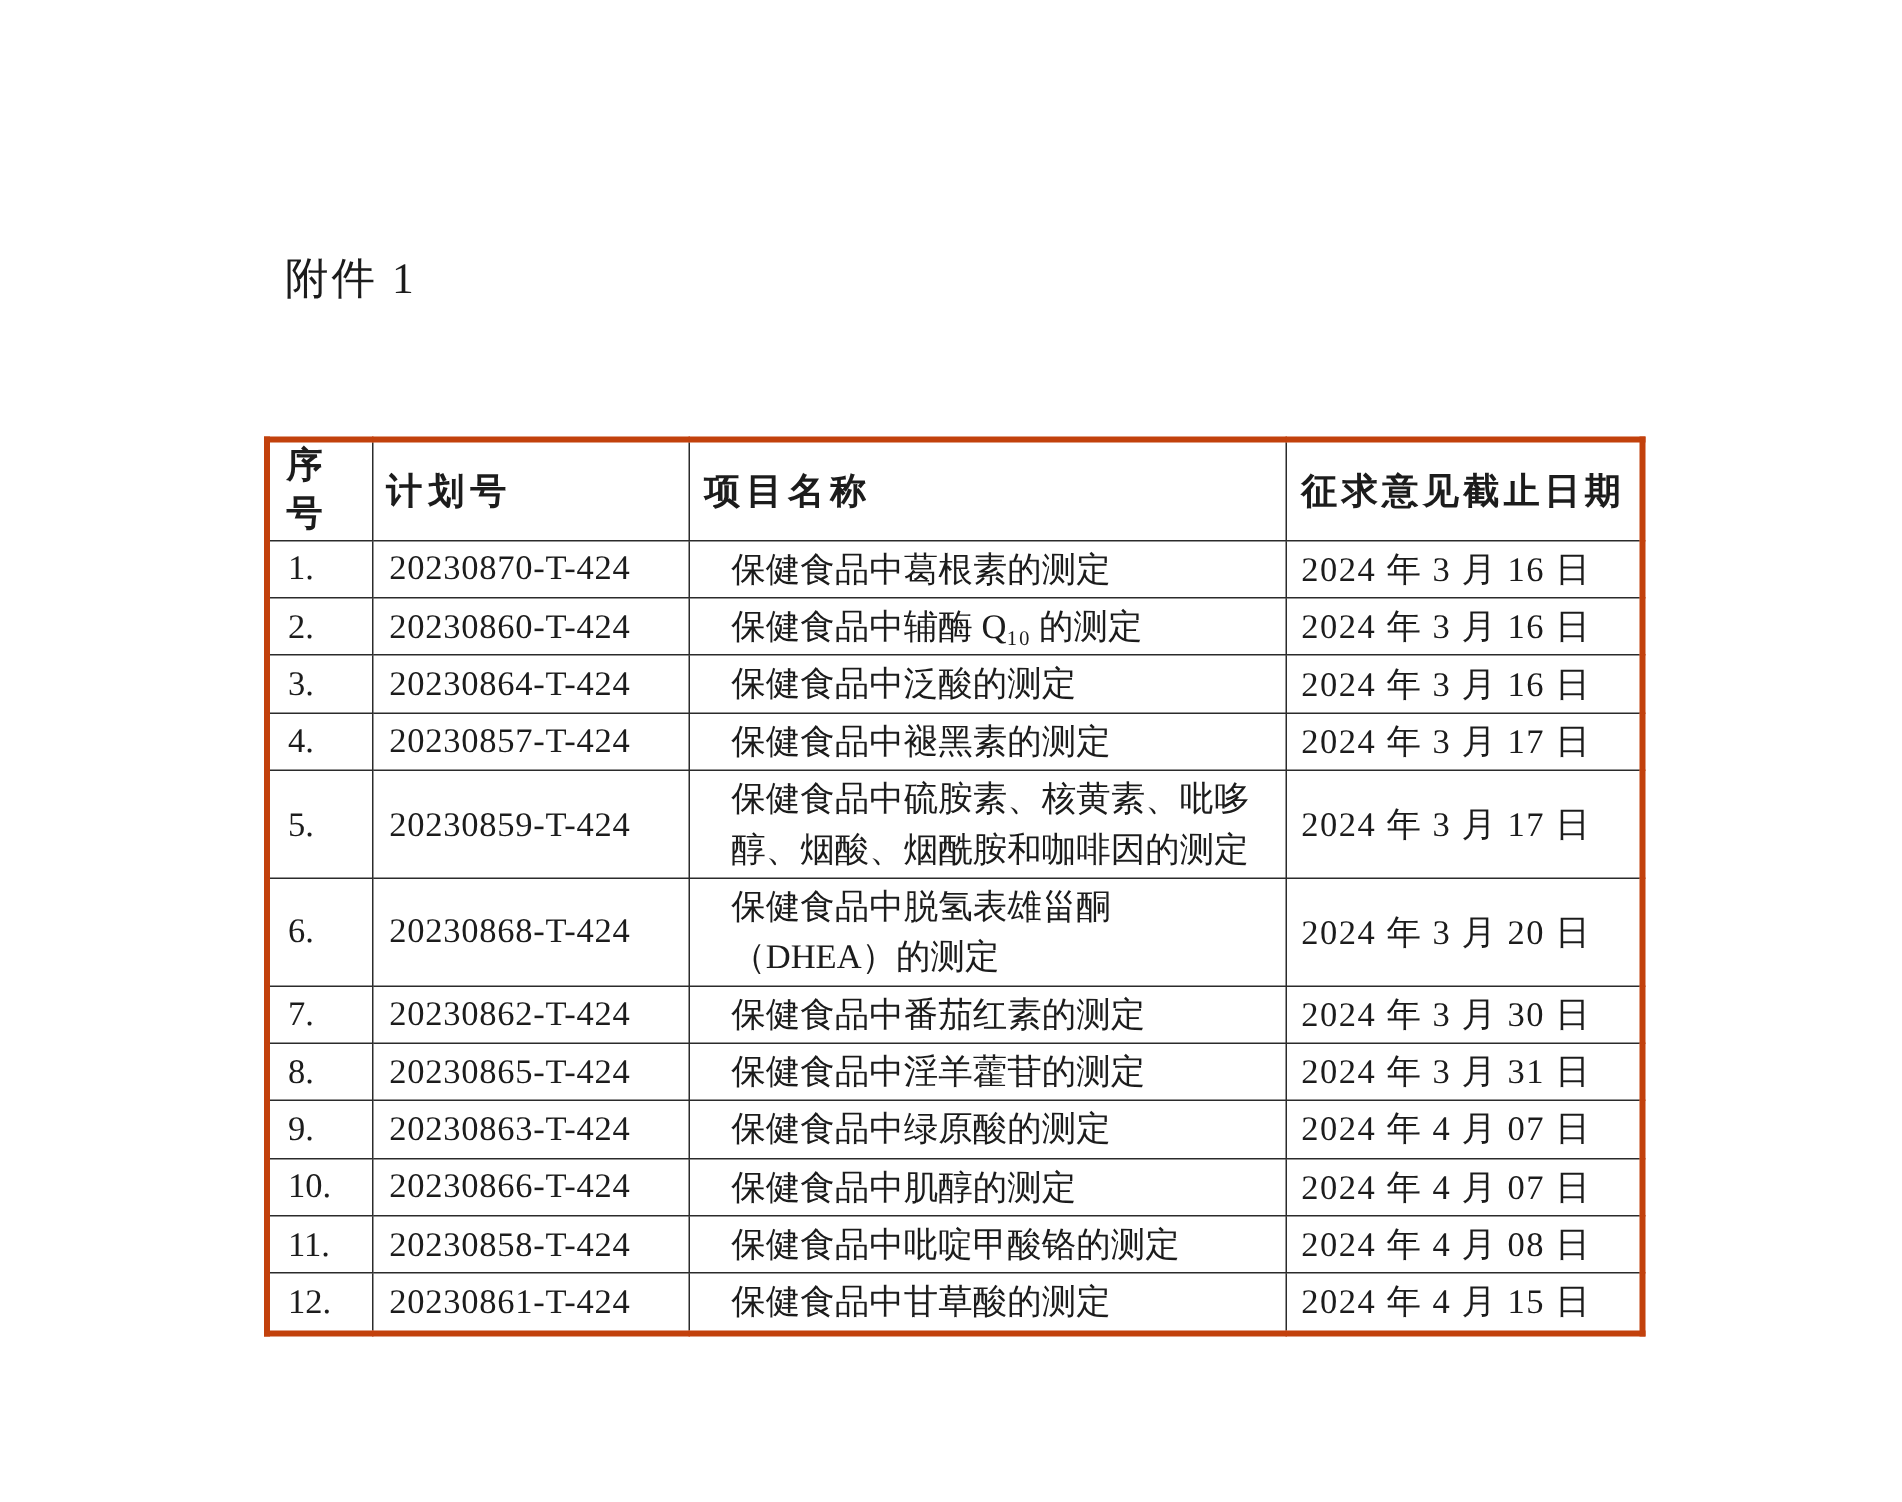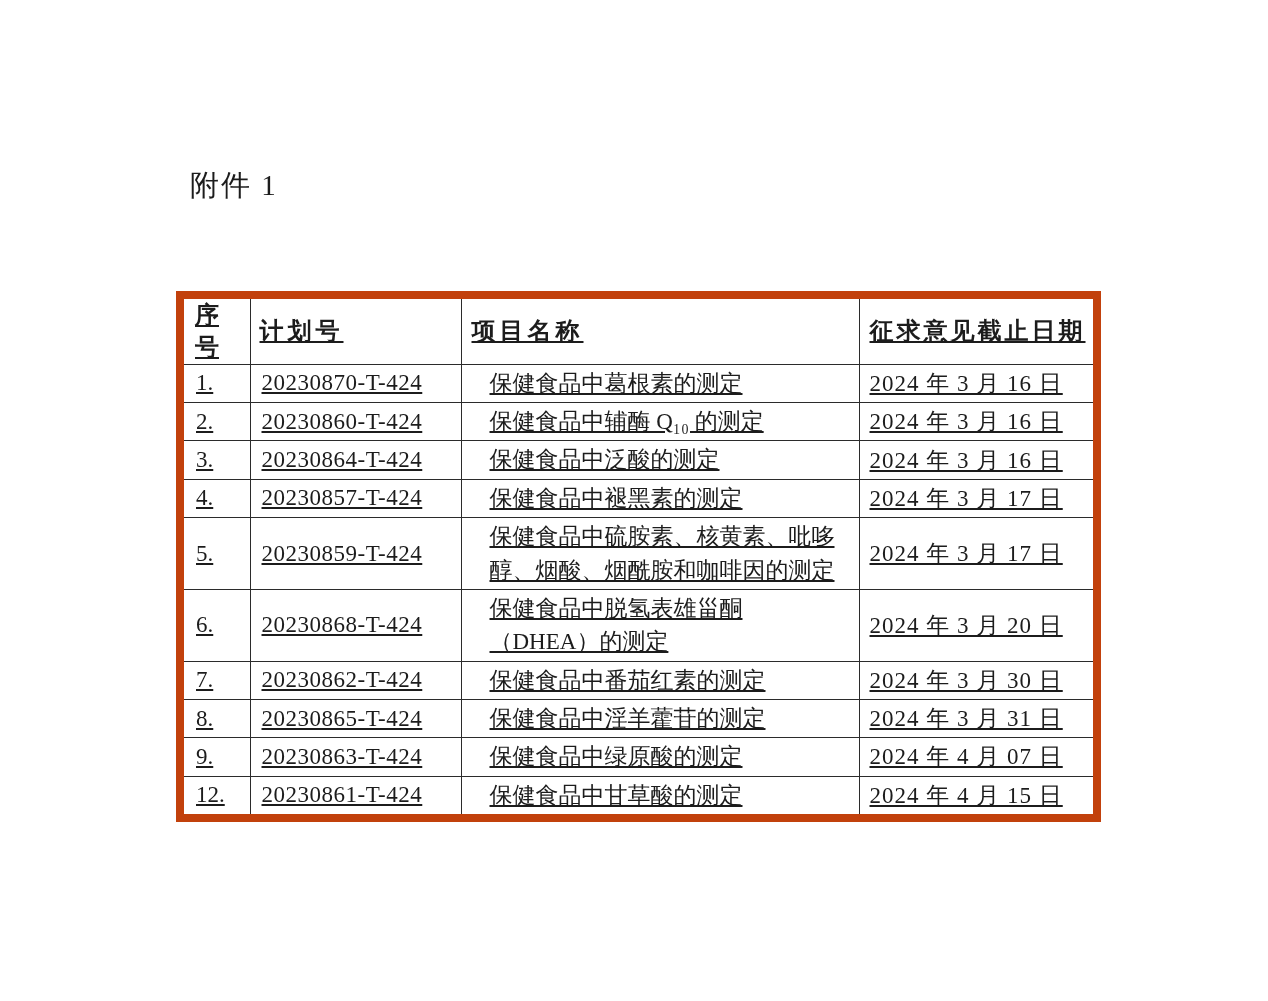--- a/index.html
+++ b/index.html
@@ -37,22 +37,21 @@
   table.standards {
     position: absolute;
     left: 176px;
     top: 291px;
     width: 917px;
     border-collapse: collapse;
     table-layout: fixed;
     background: #ffffff;
   }
   table.standards {
-    border: 8px solid #c2410c;
-    text-decoration: underline;
+    border: 4px solid #c2410c;
   }
   table.standards th,
   table.standards td {
     border: 1px solid #2b2b2b;
     vertical-align: middle;
     overflow: hidden;
   }
   thead tr {
     height: 66px;
   }
@@ -171,20 +170,32 @@
       <td class="c-name">保健食品中淫羊藿苷的测定</td>
       <td class="c-date">2024 年 3 月 31 日</td>
     </tr>
         <tr>
       <td class="c-index">9.</td>
       <td class="c-plan">20230863-T-424</td>
       <td class="c-name">保健食品中绿原酸的测定</td>
       <td class="c-date">2024 年 4 月 07 日</td>
     </tr>
         <tr>
+      <td class="c-index">10.</td>
+      <td class="c-plan">20230866-T-424</td>
+      <td class="c-name">保健食品中肌醇的测定</td>
+      <td class="c-date">2024 年 4 月 07 日</td>
+    </tr>
+        <tr>
+      <td class="c-index">11.</td>
+      <td class="c-plan">20230858-T-424</td>
+      <td class="c-name">保健食品中吡啶甲酸铬的测定</td>
+      <td class="c-date">2024 年 4 月 08 日</td>
+    </tr>
+        <tr>
       <td class="c-index">12.</td>
       <td class="c-plan">20230861-T-424</td>
       <td class="c-name">保健食品中甘草酸的测定</td>
       <td class="c-date">2024 年 4 月 15 日</td>
     </tr>
       </tbody>
   </table>
 
 </div>
 

